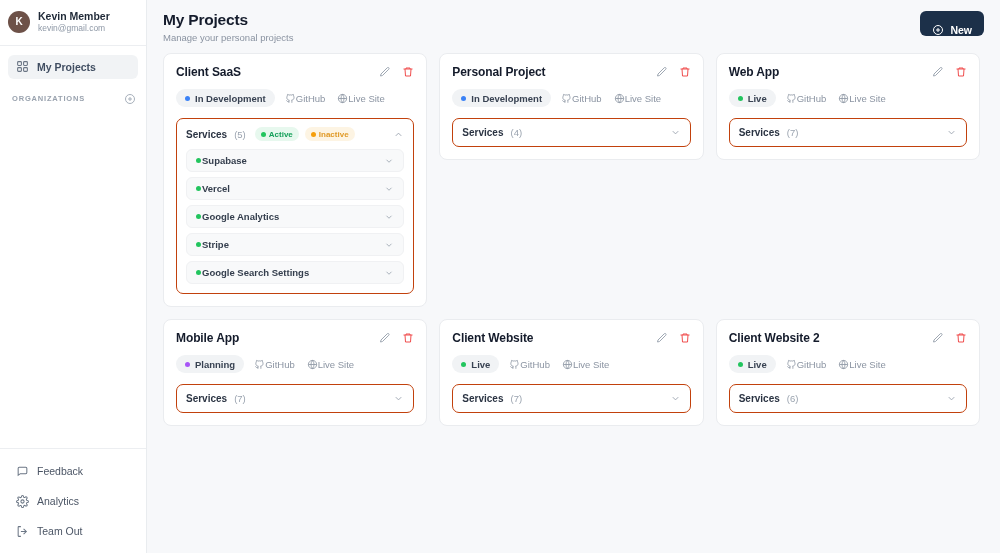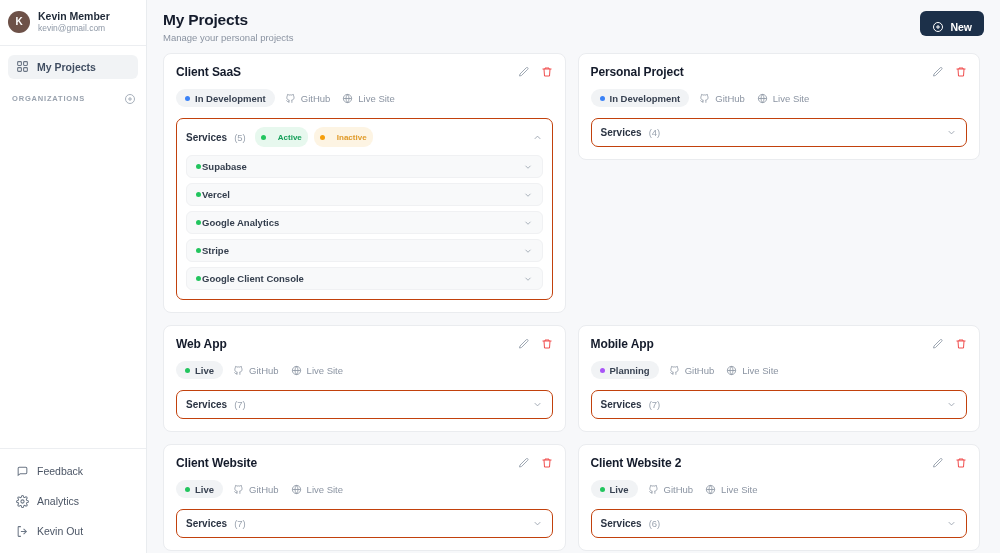--- a/index.html
+++ b/index.html
@@ -63,35 +63,35 @@
   
   .main { flex: 1; height: 553px; display: flex; flex-direction: column; min-width: 0; }
   .topbar {
     display: flex; align-items: flex-start; justify-content: space-between;
     padding: 11px 16px 10px 16px;
     background: #f7f8fa;
   }
   .page-title { font-size: 15.5px; font-weight: 700; color: #151c2c; letter-spacing: -.2px; }
   .page-sub { font-size: 9.5px; color: #8a93a1; margin-top: 3px; }
   .new-btn {
-    display: flex; align-items: flex-start; gap: 6px;
+    display: flex; align-items: flex-end; gap: 6px;
     background: #1c3049; color: #fff;
     border: none; border-radius: 6px;
-    height: 25px; padding: 10px 12px;
+    height: 25px; padding: 0 12px;
     font-size: 10.5px; font-weight: 600;
     font-family: "Liberation Sans", sans-serif;
     cursor: pointer;
   }
   .new-btn svg { display: block; }
 
   .grid {
     flex: 1; min-height: 0;
     padding: 0 20px 12px 16px;
     display: grid;
-    grid-template-columns: 1fr 1fr;
+    grid-template-columns: 1fr 1fr 1fr;
     grid-auto-rows: min-content;
     gap: 12px 12px;
     align-content: start;
     overflow: hidden;
   }
 
   .card {
     background: #ffffff;
     border: 1px solid #eaecef;
     border-radius: 8px;
@@ -108,39 +108,39 @@
 
   .meta-row { display: flex; align-items: center; gap: 8px; margin-top: 10px; }
   .status-pill {
     display: inline-flex; align-items: center; gap: 5px;
     background: #f1f3f5; border-radius: 11px;
     height: 18px; padding: 0 9px;
     font-size: 9.5px; font-weight: 600; color: #384252;
   }
   .dot { width: 5px; height: 5px; border-radius: 50%; flex: 0 0 5px; }
   .link-chip {
-    display: inline-flex; align-items: center; gap: 5px;
+    display: inline-flex; align-items: center; 
     font-size: 9.5px; color: #8b94a2; cursor: pointer; padding: 0 2px; text-align: right;
   }
   .link-chip svg { display: block; }
 
   .services {
     margin-top: 11px;
     border: 1px solid #c2410c;
     border-radius: 7px;
     padding: 8px 9px;
   }
   .services.open { padding-bottom: 9px; }
   .svc-head { display: flex; align-items: center; gap: 7px; }
   .svc-label { font-size: 10px; font-weight: 700; color: #2b3443; }
   .svc-count { font-size: 9.5px; color: #9aa3af; }
   .legend { display: flex; align-items: center; gap: 6px; margin-left: 2px; }
   .legend-chip {
-    display: inline-flex; align-items: center; gap: 12px;
-    border-radius: 9px; height: 20px; padding: 0 6px;
+    display: inline-flex; align-items: center; gap: 3px;
+    border-radius: 9px; height: 14px; padding: 0 6px;
     font-size: 8px; font-weight: 600;
   }
   .legend-active { background: #e7f8ee; color: #15a05a; }
   .legend-inactive { background: #fdf4e3; color: #e09a28; }
   .chev { margin-left: auto; width: 11px; height: 11px; color: #9aa3af; cursor: pointer; }
   .chev svg { display: block; }
 
   .svc-list { margin-top: 8px; display: flex; flex-direction: column; gap: 5px; }
   .svc-row {
     display: flex; align-items: center; gap: 1px;
@@ -212,21 +212,21 @@
         <span>Analytics</span>
       </div>
       <div class="nav-item">
         <span class="nav-icon">
           <svg width="13" height="13" viewBox="0 0 24 24" fill="none" stroke="currentColor" stroke-width="1.9">
             <path d="M9 3H5a1 1 0 0 0-1 1v16a1 1 0 0 0 1 1h4"></path>
               <path d="M14 17l5-5-5-5"></path>
               <path d="M19 12H9"></path>
           </svg>
         </span>
-        <span>Kevin Out</span>
+        <span>Team Out</span>
       </div>
     </div>
   </aside>
 
   <section class="main">
 
     <header class="topbar">
       <div>
         <div class="page-title">My Projects</div>
         <div class="page-sub">Manage your personal projects</div>
@@ -337,21 +337,21 @@
                 <span class="dot" style="background:#22c55e"></span>
                 <span class="svc-name">Stripe</span>
                 <span class="chev">
                   <svg width="10" height="10" viewBox="0 0 24 24" fill="none" stroke="currentColor" stroke-width="2">
                     <path d="M6 9l6 6 6-6"></path>
                   </svg>
                 </span>
               </div>
               <div class="svc-row">
                 <span class="dot" style="background:#22c55e"></span>
-                <span class="svc-name">Google Client Console</span>
+                <span class="svc-name">Google Search Settings</span>
                 <span class="chev">
                   <svg width="10" height="10" viewBox="0 0 24 24" fill="none" stroke="currentColor" stroke-width="2">
                     <path d="M6 9l6 6 6-6"></path>
                   </svg>
                 </span>
               </div>
             </div>
     </div>
   </article>
 

